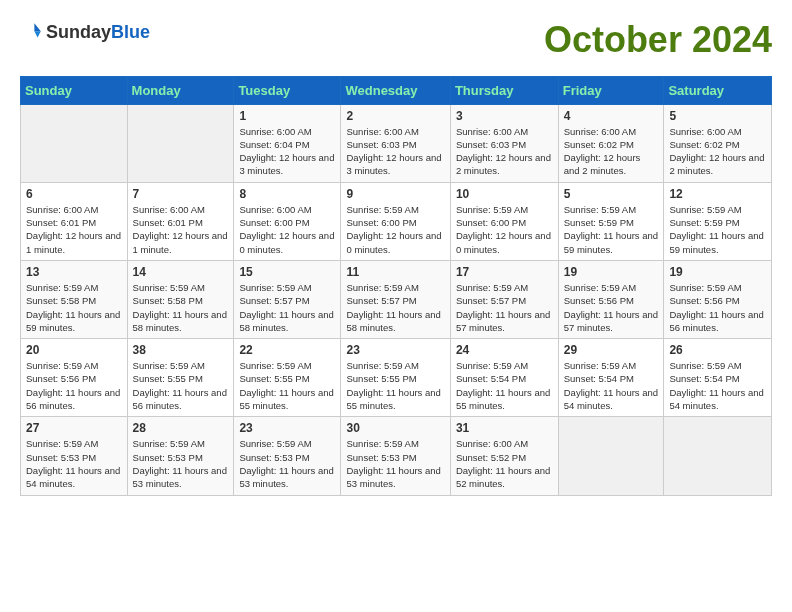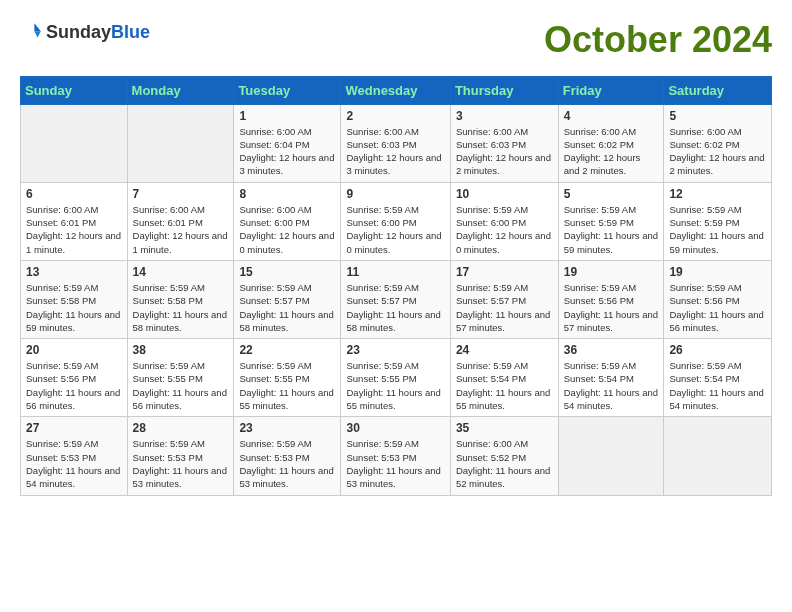--- a/index.html
+++ b/index.html
@@ -278,21 +278,21 @@
 Sunset: 5:55 PM
 Daylight: 11 hours and 55 minutes.</div>
         </td>
         <td>
           <span class="day-number">24</span>
           <div class="cell-content" style="white-space: pre-line;">Sunrise: 5:59 AM
 Sunset: 5:54 PM
 Daylight: 11 hours and 55 minutes.</div>
         </td>
         <td>
-          <span class="day-number">36</span>
+          <span class="day-number">29</span>
           <div class="cell-content" style="white-space: pre-line;">Sunrise: 5:59 AM
 Sunset: 5:54 PM
 Daylight: 11 hours and 54 minutes.</div>
         </td>
         <td>
           <span class="day-number">26</span>
           <div class="cell-content" style="white-space: pre-line;">Sunrise: 5:59 AM
 Sunset: 5:54 PM
 Daylight: 11 hours and 54 minutes.</div>
         </td>
@@ -316,21 +316,21 @@
 Sunset: 5:53 PM
 Daylight: 11 hours and 53 minutes.</div>
         </td>
         <td>
           <span class="day-number">30</span>
           <div class="cell-content" style="white-space: pre-line;">Sunrise: 5:59 AM
 Sunset: 5:53 PM
 Daylight: 11 hours and 53 minutes.</div>
         </td>
         <td>
-          <span class="day-number">35</span>
+          <span class="day-number">31</span>
           <div class="cell-content" style="white-space: pre-line;">Sunrise: 6:00 AM
 Sunset: 5:52 PM
 Daylight: 11 hours and 52 minutes.</div>
         </td>
         <td class="empty-cell"></td>
         <td class="empty-cell"></td>
       </tr>
     </tbody>
 </table>
 

